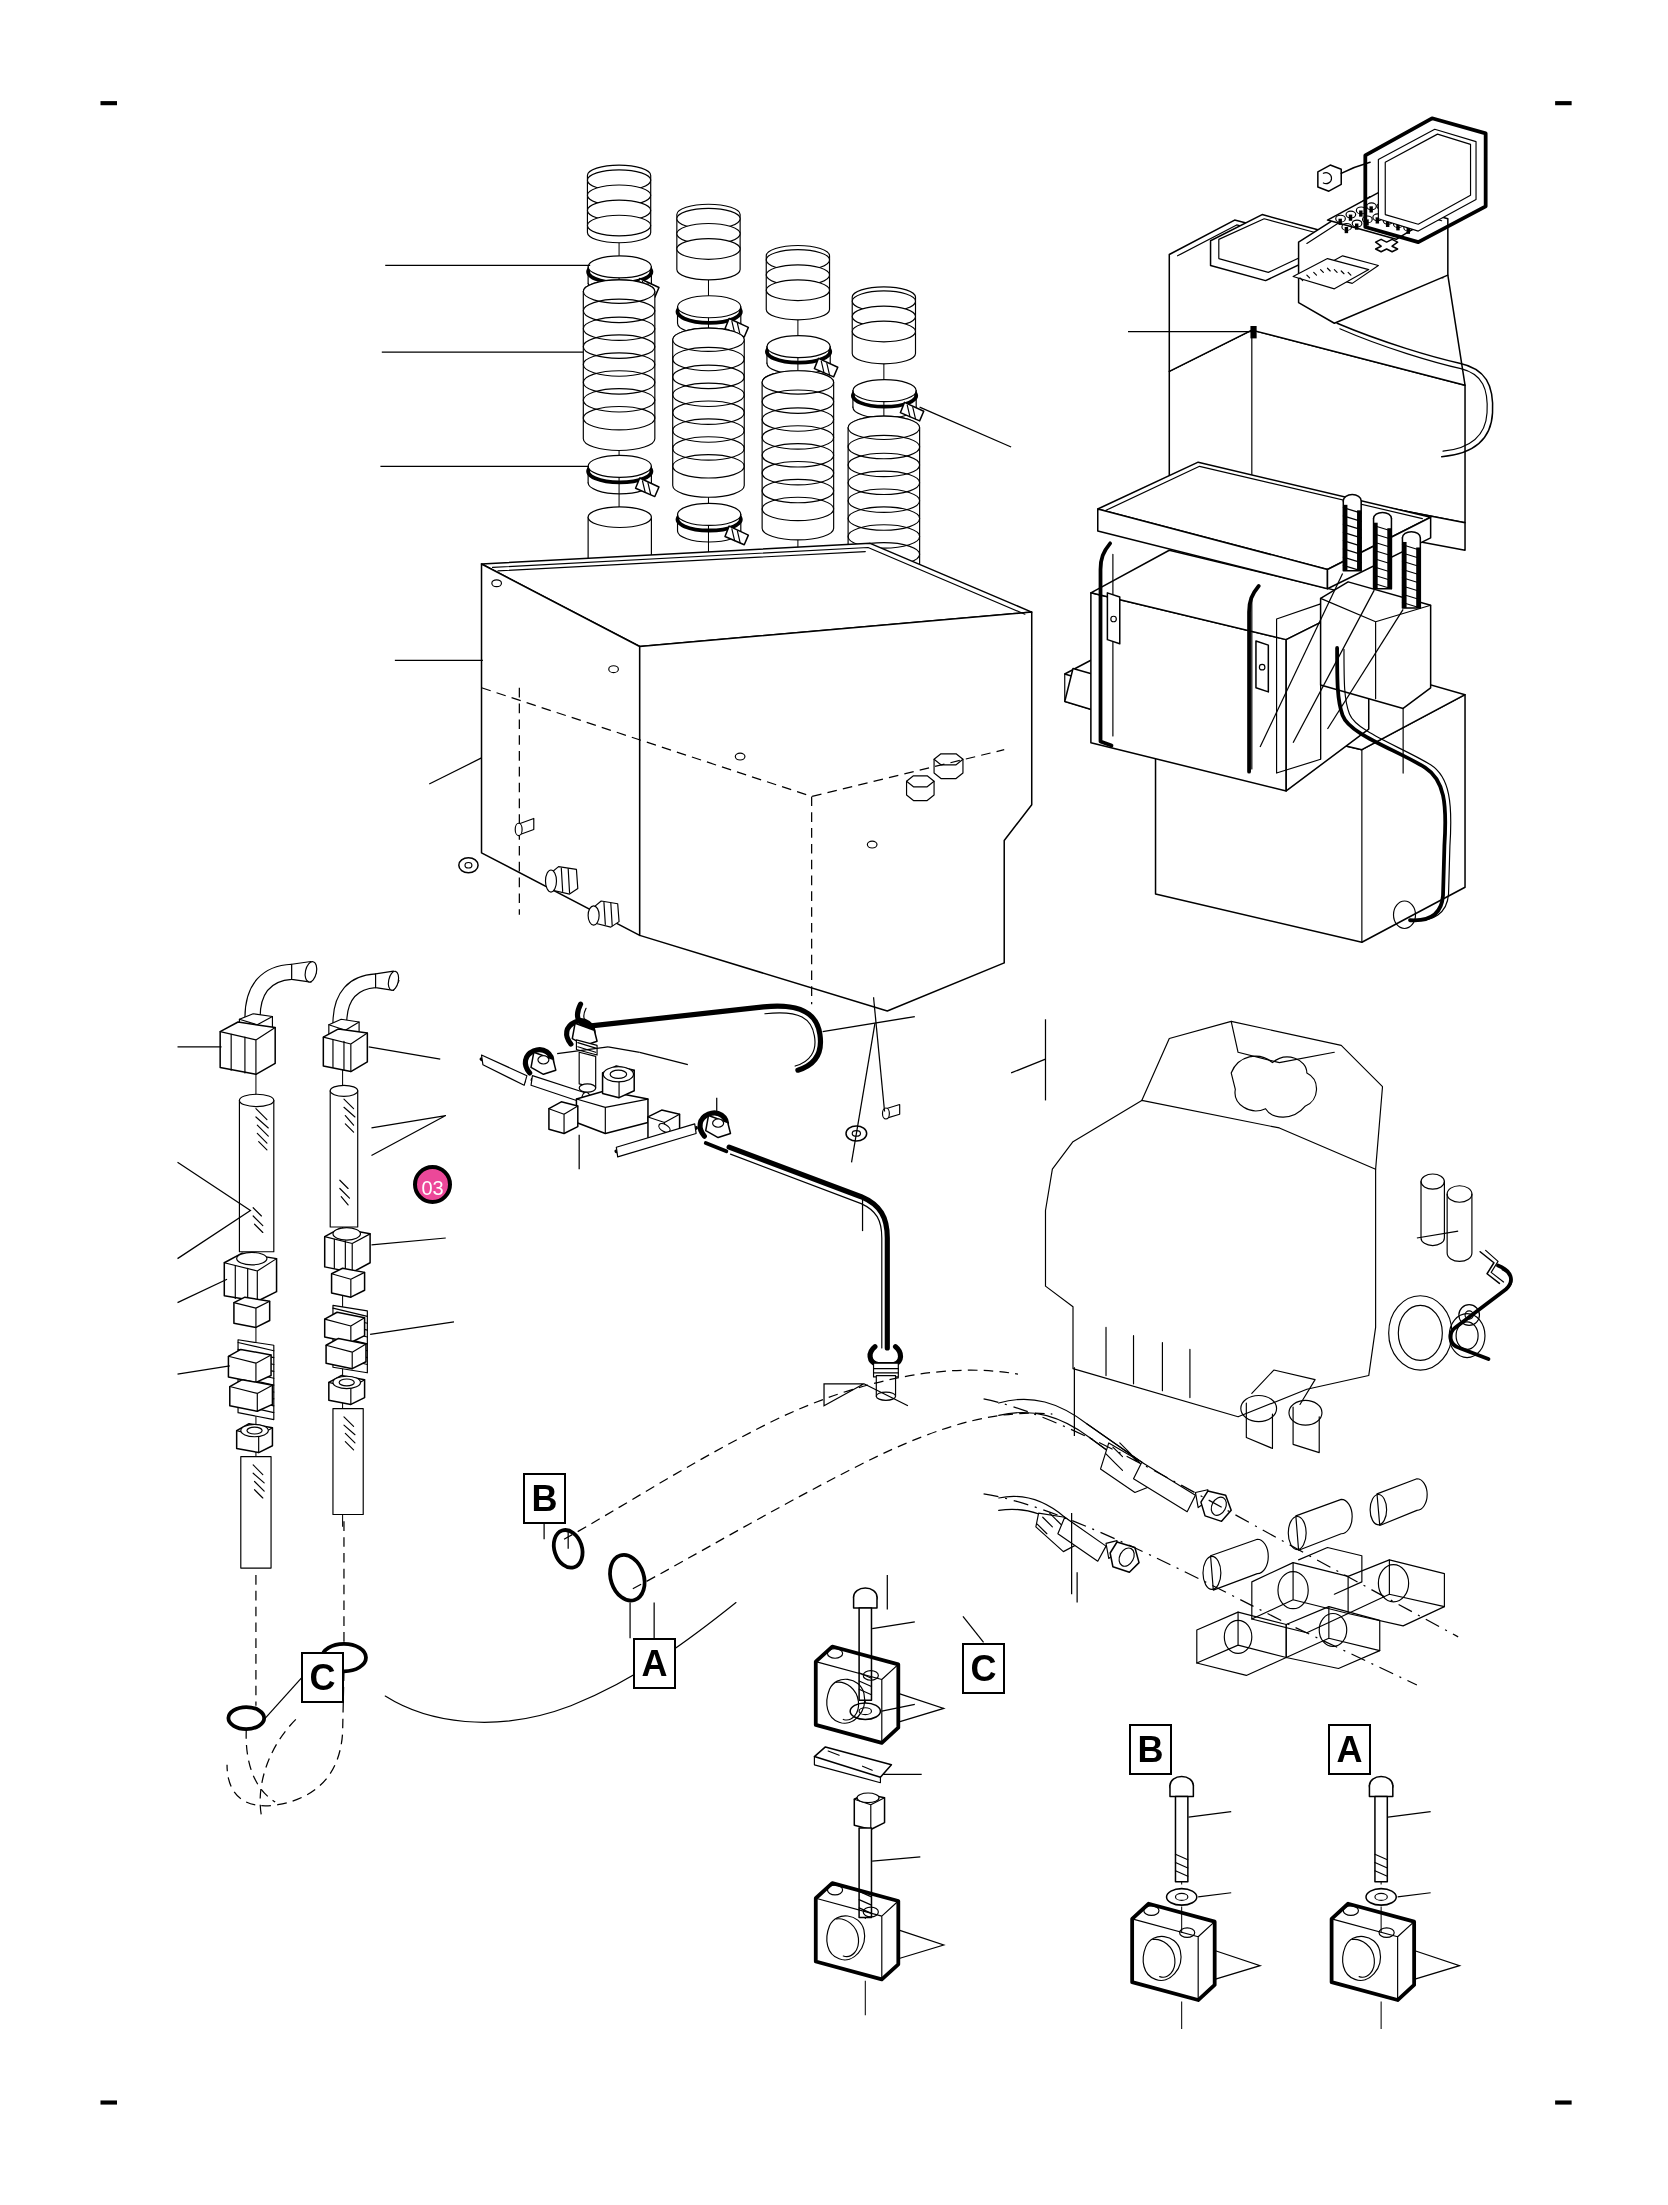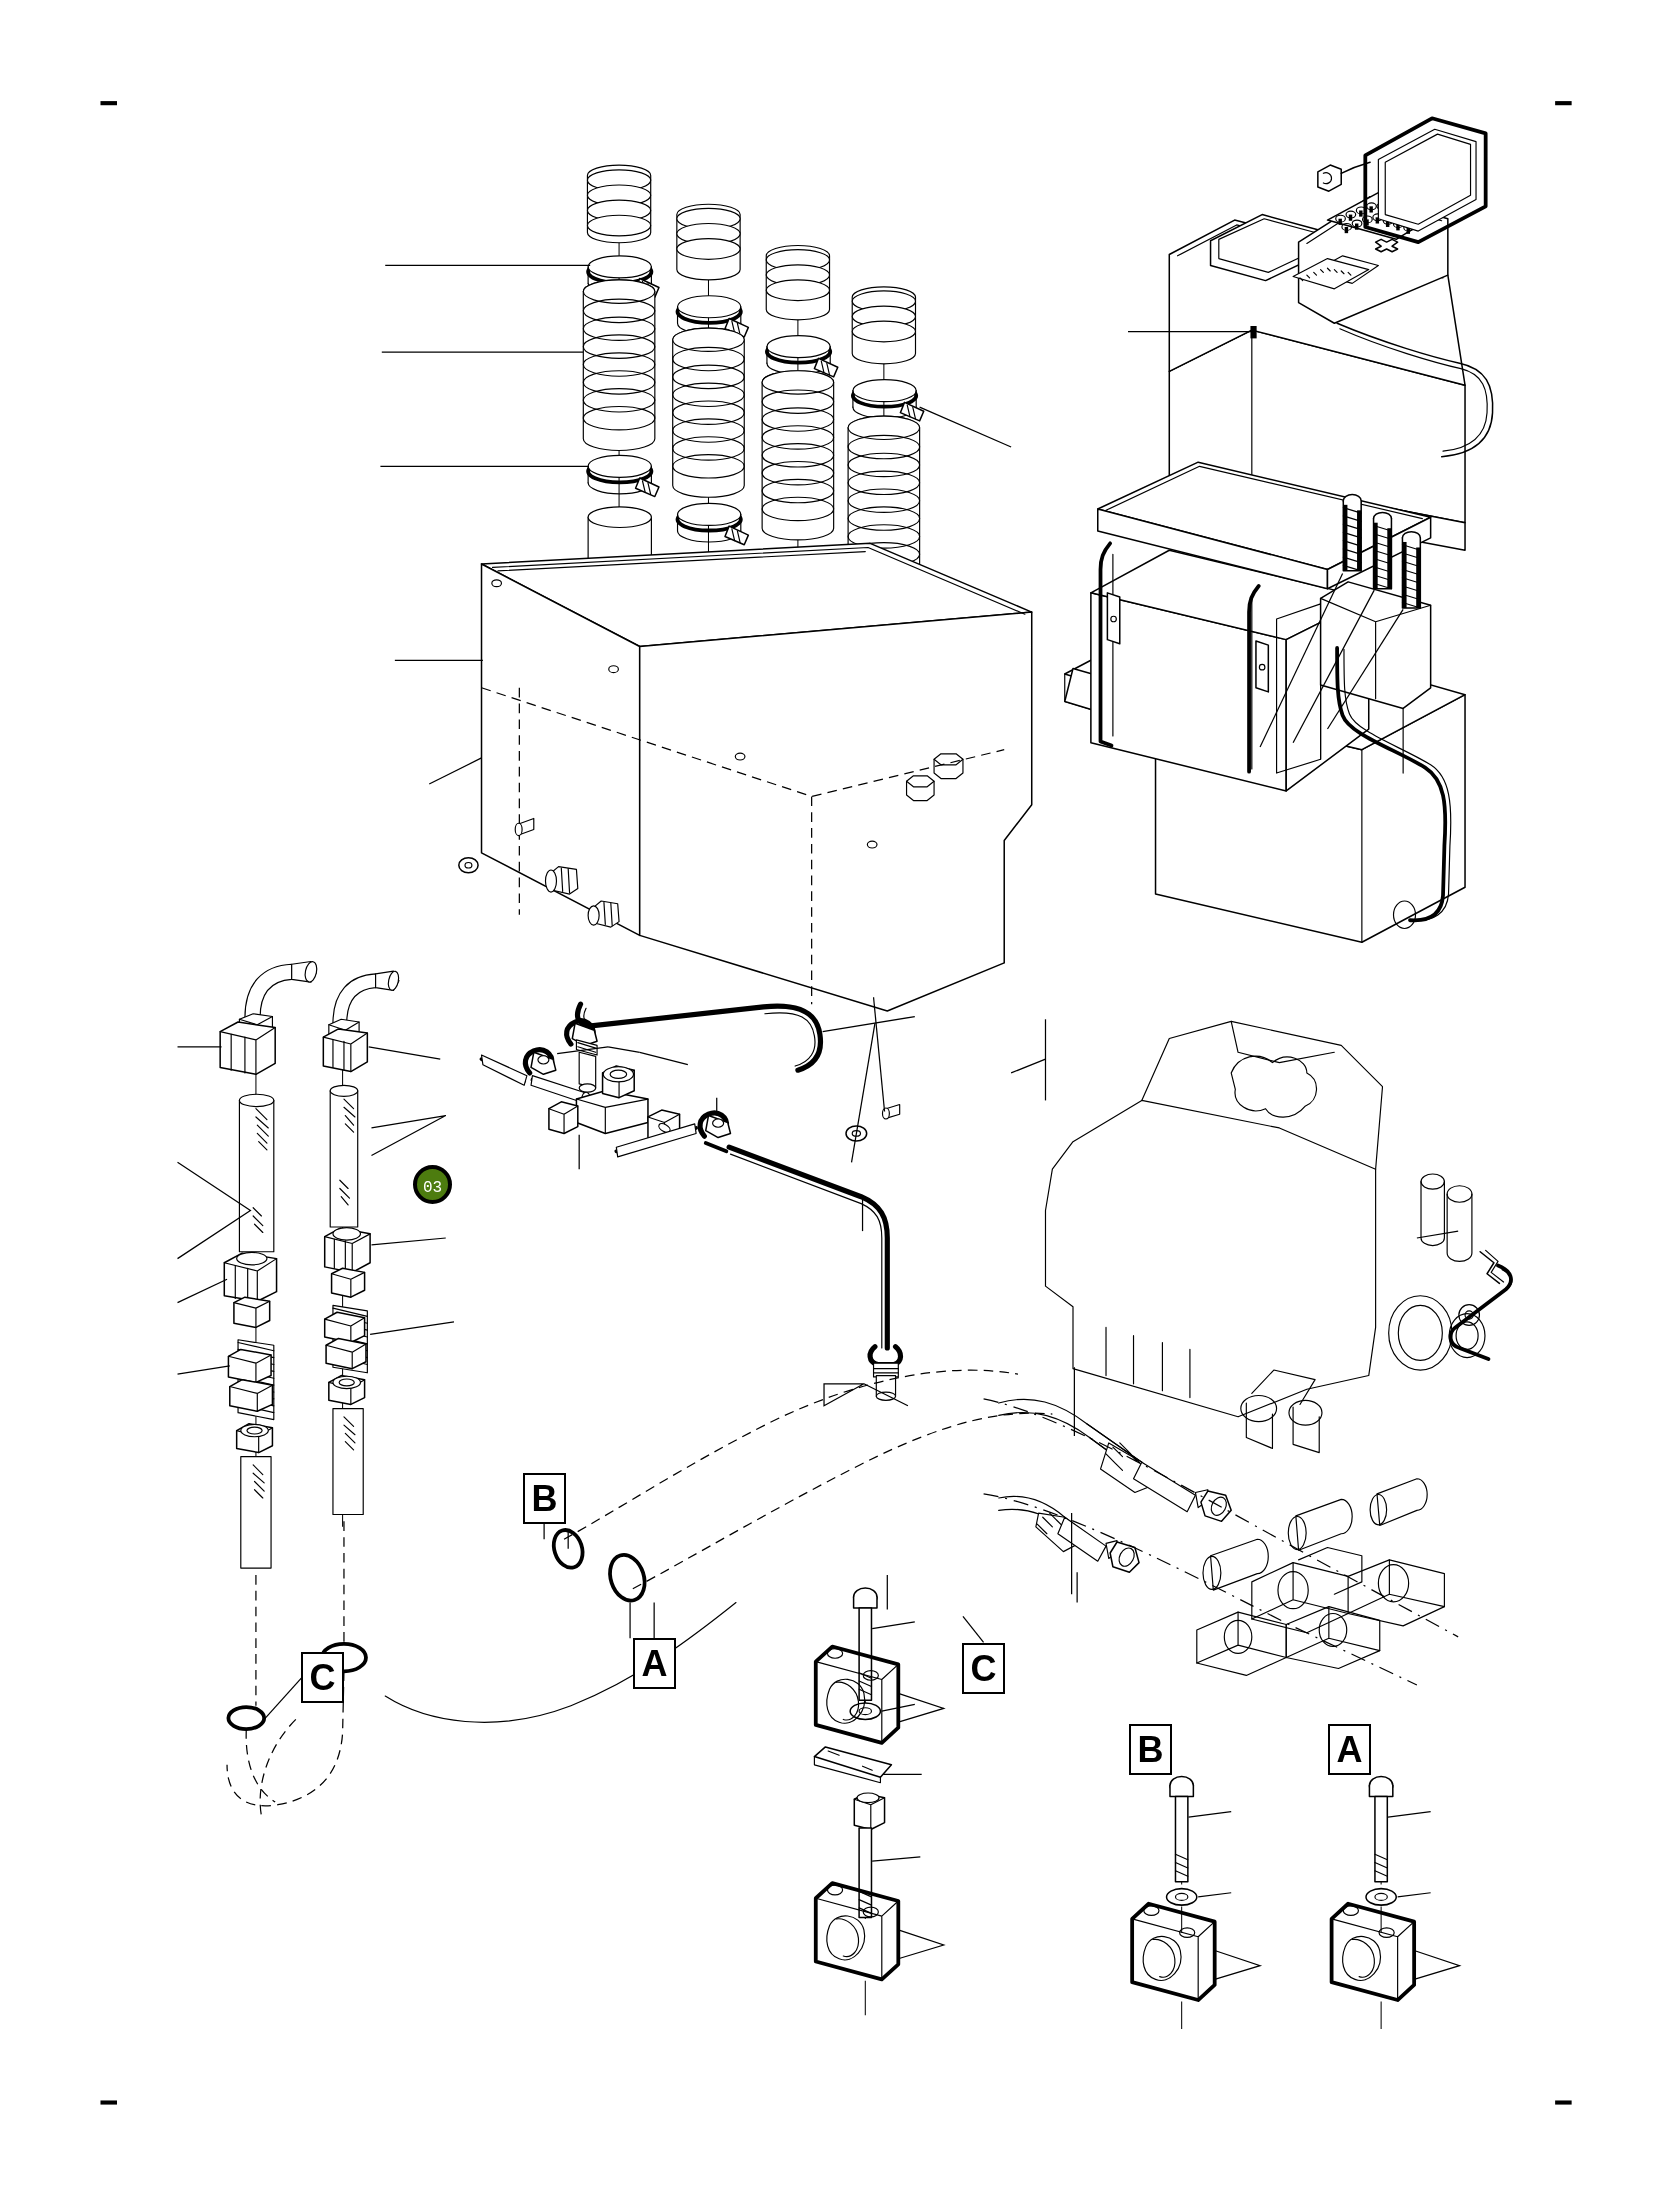--- a/index.html
+++ b/index.html
@@ -23,26 +23,26 @@
     left: 0; top: 0;
     width: 1668px;
     height: 2205px;
   }
   .badge {
     position: absolute;
     width: 39px;
     height: 39px;
     border-radius: 50%;
     border: 4.8px solid #000000;
-    background: #4d7c0f;
+    background: #ec4899;
     color: #ffffff;
-    font-size: 16px;
+    font-size: 20px;
     line-height: 39px;
     text-align: center;
-    font-family: Liberation Mono, monospace;
+    font-family: Liberation Sans, sans-serif;
     box-sizing: border-box;
   }
   .callout-box {
     position: absolute;
     border: 2.1px solid #000000;
     background: #ffffff;
     color: #000000;
     text-align: center;
     font-family: "Liberation Sans", sans-serif;
     font-weight: bold;

